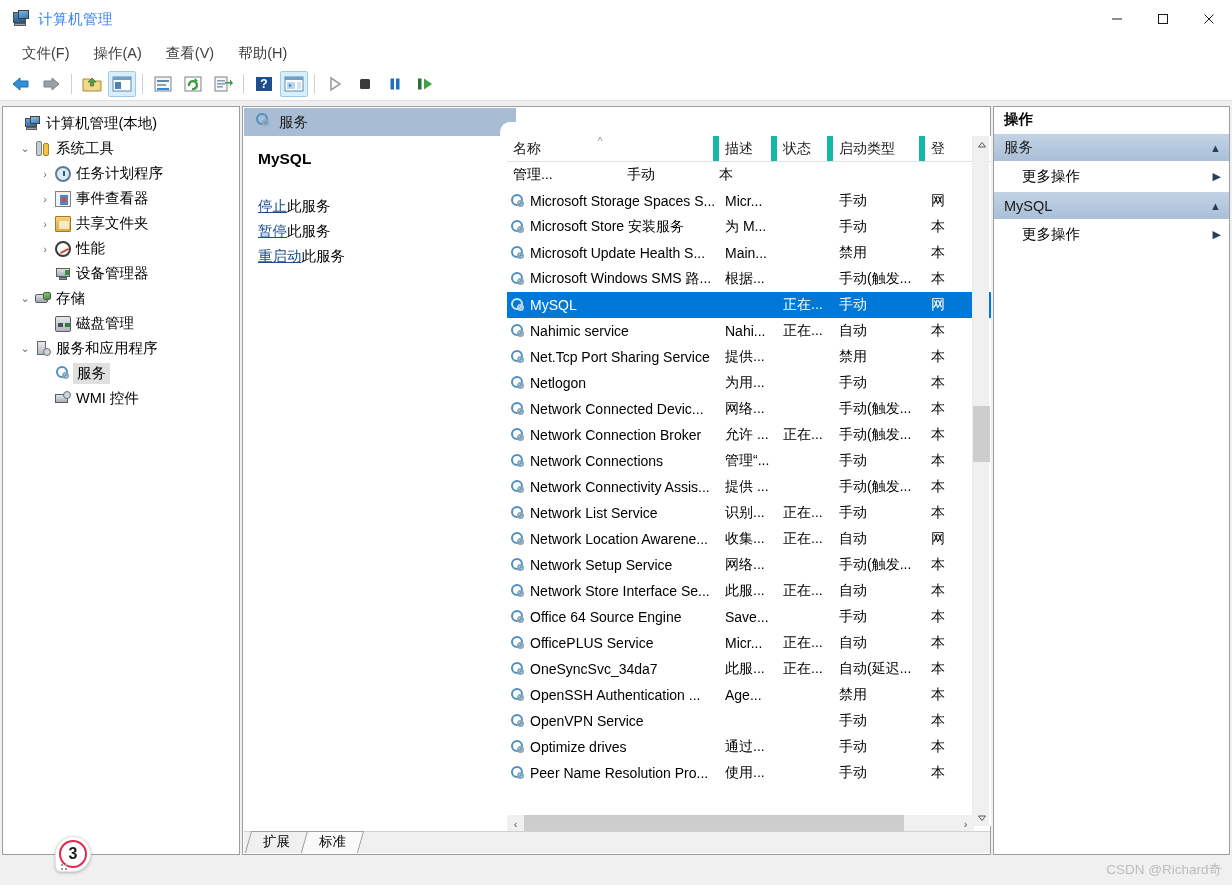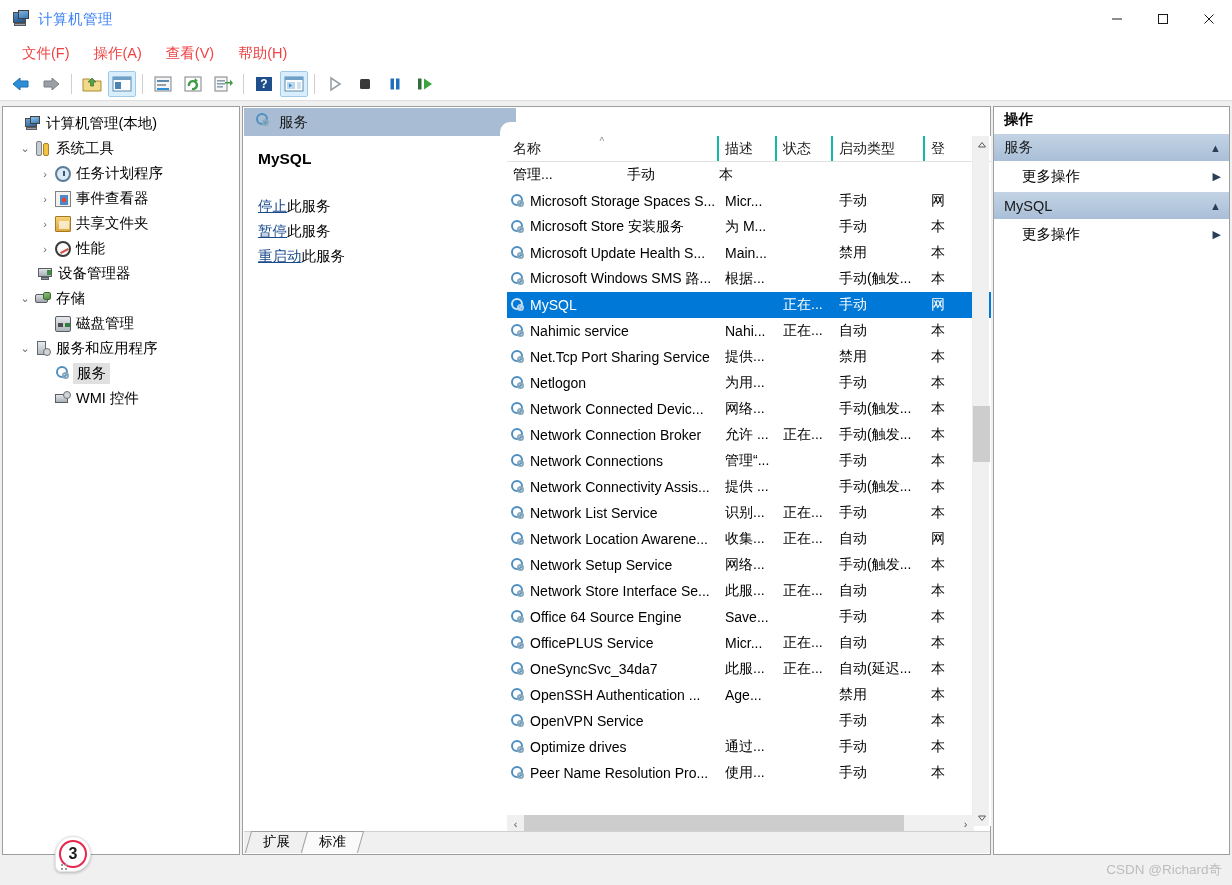--- a/index.html
+++ b/index.html
@@ -65,21 +65,21 @@
   .winbtn svg { display: block; }
   
   .menubar {
     position: absolute; left: 0; top: 38px;
     width: 1232px; height: 30px;
     background: #ffffff;
     display: flex; align-items: center;
     padding-left: 12px;
   }
   .menuitem {
-    font-size: 14.5px; color: #ef4444;
+    font-size: 14.5px; color: #404040;
     padding: 3px 10px; margin-right: 4px;
     white-space: nowrap;
   }
   
   .toolbar {
     position: absolute; left: 0; top: 68px;
     width: 1232px; height: 33px;
     background: #ffffff;
     display: flex; align-items: center;
     padding-left: 6px;
@@ -225,21 +225,21 @@
   .thead {
     display: flex; height: 26px;
     background: #ffffff;
     border-bottom: 1px solid #e2e2e2;
     position: relative;
   }
   .th {
     font-size: 14px; color: #1a1a1a;
     display:flex; align-items:center;
     padding-left: 6px;
-    border-right: 2px solid #14b8a6;
+    border-right: 6px solid #14b8a6;
     position: relative;
     white-space: nowrap; overflow: hidden;
   }
   .sortmark {
     position: absolute; left: 44%; top: 0px;
     font-size: 10px; color: #8a8a8a;
   }
   .c-name  { width: 212px; }
   .c-desc  { width: 58px; }
   .c-state { width: 56px; }
@@ -571,21 +571,21 @@
           </div>
 
           <div class="tnode" style="padding-left:34px">
             <span class="twist">›</span>
             <span class="ticon">
                 <span class="ic perf"></span>
               </span>
             <span class="tlabel">性能</span>
           </div>
 
-          <div class="tnode" style="padding-left:16px">
+          <div class="tnode" style="padding-left:34px">
             <span class="twist"></span>
             <span class="ticon">
                 <span class="ic device">
                   <i class="m"></i>
                   <i class="n"></i>
                   <i class="o"></i>
                 </span>
               </span>
             <span class="tlabel">设备管理器</span>
           </div>

